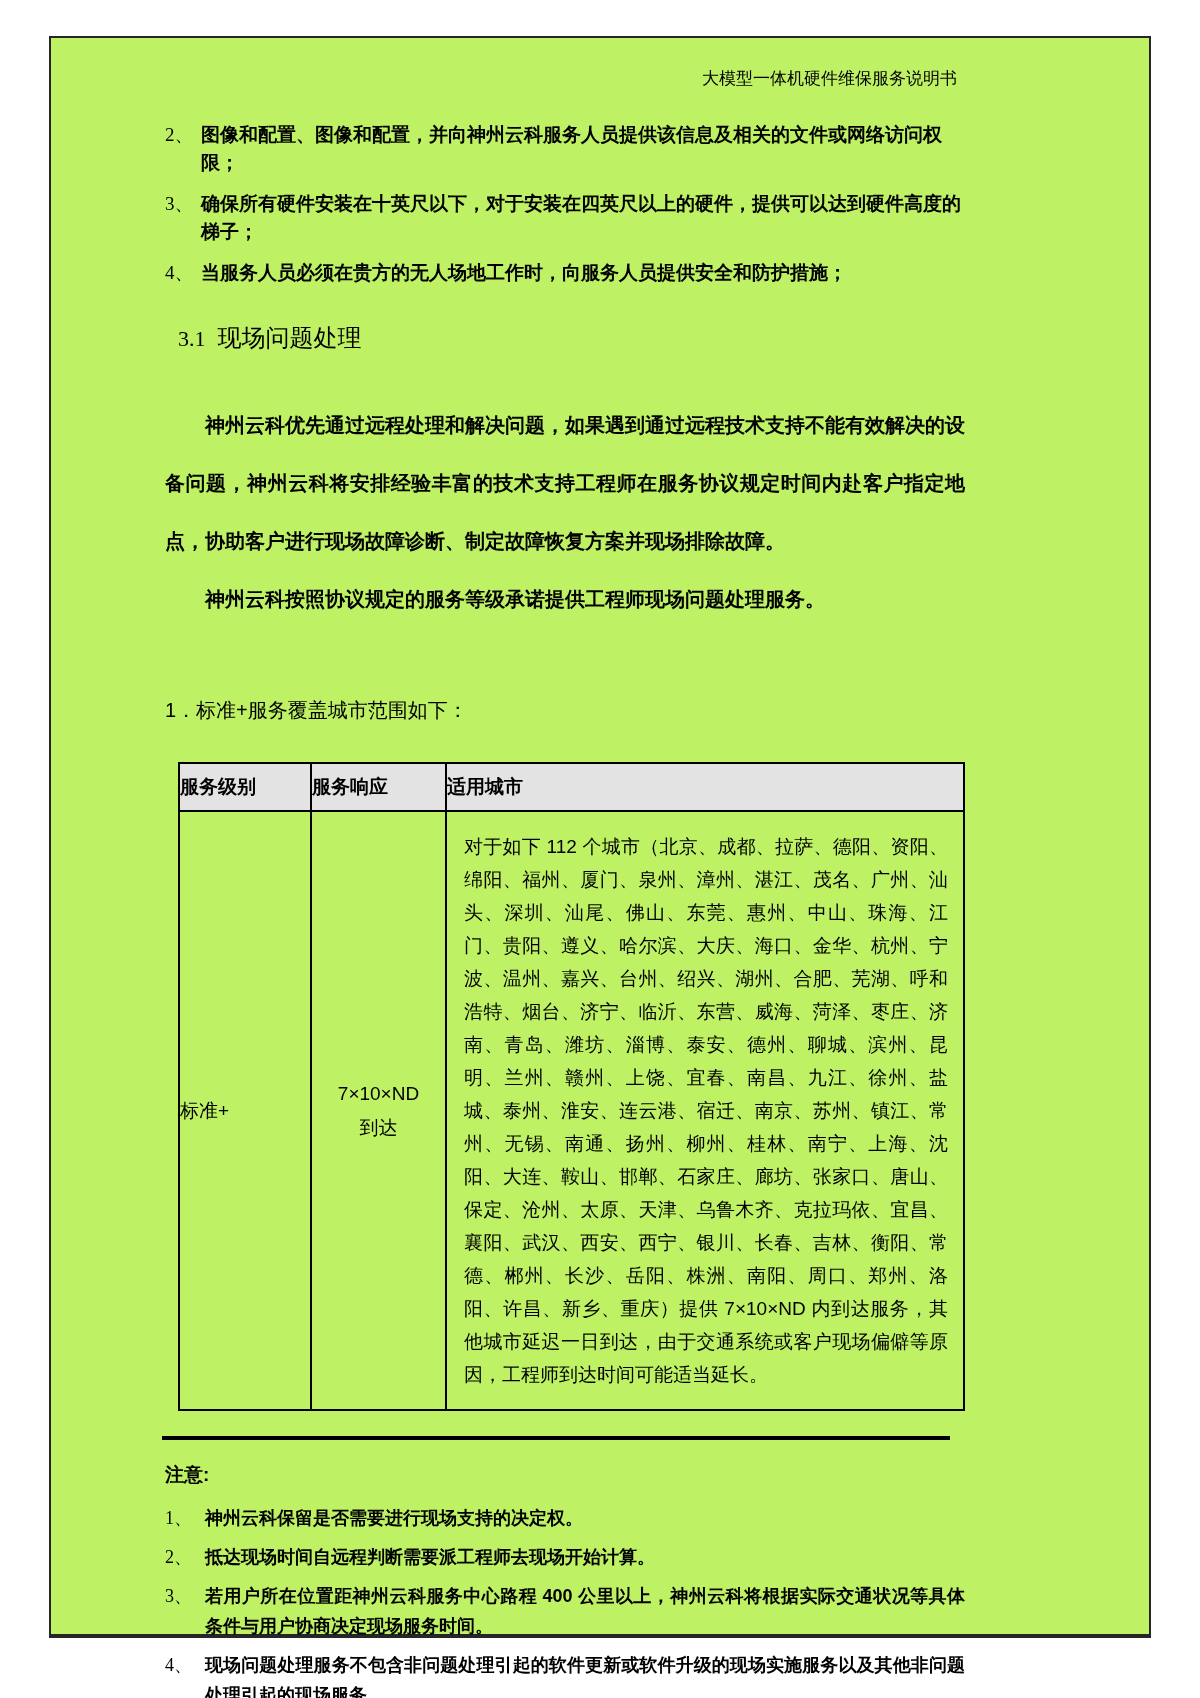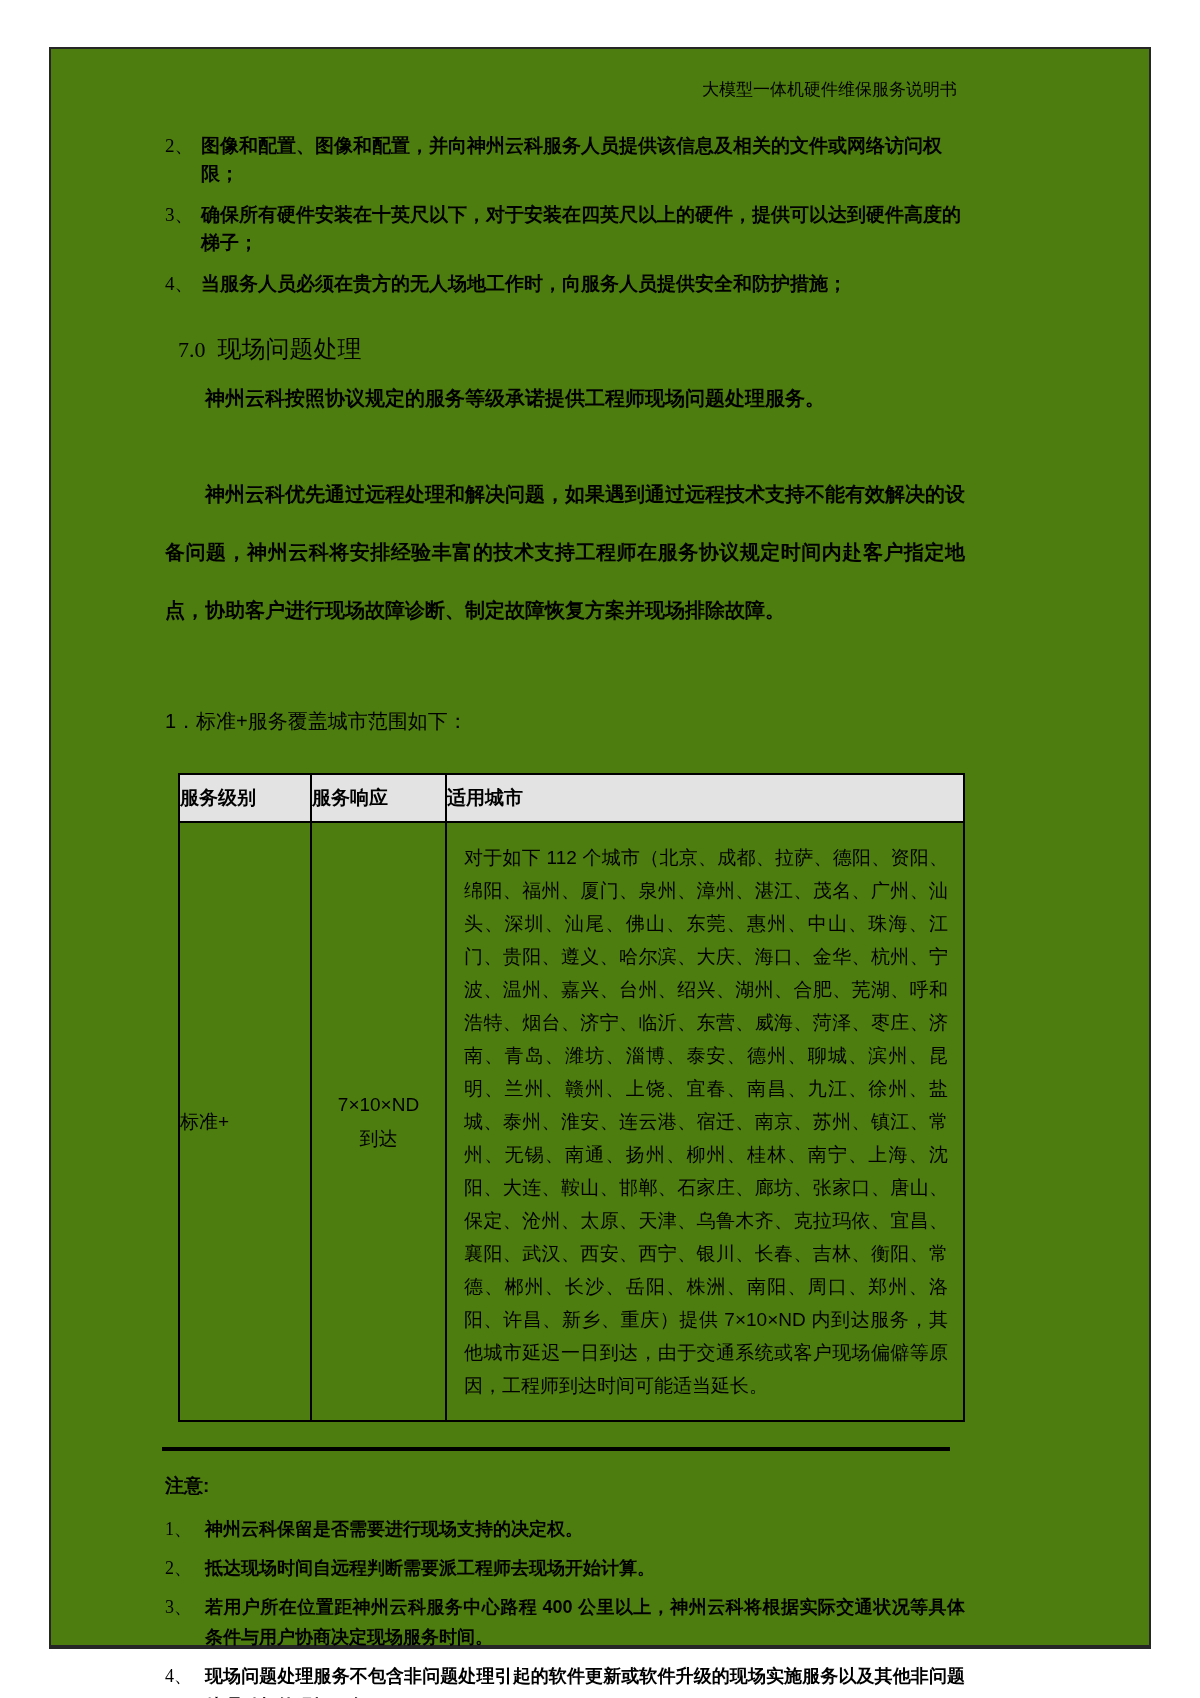--- a/index.html
+++ b/index.html
@@ -6,25 +6,25 @@
   html, body { background: #ffffff; }
   body {
     width: 1200px; height: 1698px;
     position: relative;
     font-family: "Liberation Sans", "DejaVu Sans", sans-serif;
     color: #000;
     overflow: hidden;
   }
   .page-frame {
     position: absolute;
-    left: 49px; top: 47px;
+    left: 49px; top: 36px;
     width: 1102px; height: 1602px;
     border: 2px solid #262626;
     border-bottom-width: 4px;
-    background: #4d7c0f;
+    background: #bef264;
   }
   .content {
     margin-left: 114px;
     width: 800px;
   }
   .doc-header {
     margin-top: 29px;
     width: 792px;
     text-align: right;
     font-family: "Liberation Serif", "DejaVu Serif", serif;
@@ -168,25 +168,25 @@
         <span class="num">3、</span>
         <span class="txt">确保所有硬件安装在十英尺以下，对于安装在四英尺以上的硬件，提供可以达到硬件高度的梯子；</span>
       </div>
       <div class="intro-item">
         <span class="num">4、</span>
         <span class="txt">当服务人员必须在贵方的无人场地工作时，向服务人员提供安全和防护措施；</span>
       </div>
     </div>
 
     <div class="section-heading">
-      <span class="sec-num">7.0</span><span class="sec-title">现场问题处理</span>
-    </div>
-
+      <span class="sec-num">3.1</span><span class="sec-title">现场问题处理</span>
+    </div>
+
+    <p class="para first">神州云科优先通过远程处理和解决问题，如果遇到通过远程技术支持不能有效解决的设备问题，神州云科将安排经验丰富的技术支持工程师在服务协议规定时间内赴客户指定地点，协助客户进行现场故障诊断、制定故障恢复方案并现场排除故障。</p>
     <p class="para">神州云科按照协议规定的服务等级承诺提供工程师现场问题处理服务。</p>
-    <p class="para first">神州云科优先通过远程处理和解决问题，如果遇到通过远程技术支持不能有效解决的设备问题，神州云科将安排经验丰富的技术支持工程师在服务协议规定时间内赴客户指定地点，协助客户进行现场故障诊断、制定故障恢复方案并现场排除故障。</p>
 
     <div class="coverage-heading">1．标准+服务覆盖城市范围如下：</div>
 
     <table class="service-table">
       <colgroup>
         <col class="col-level">
           <col class="col-resp">
           <col class="col-cities">
       </colgroup>
       <thead>

